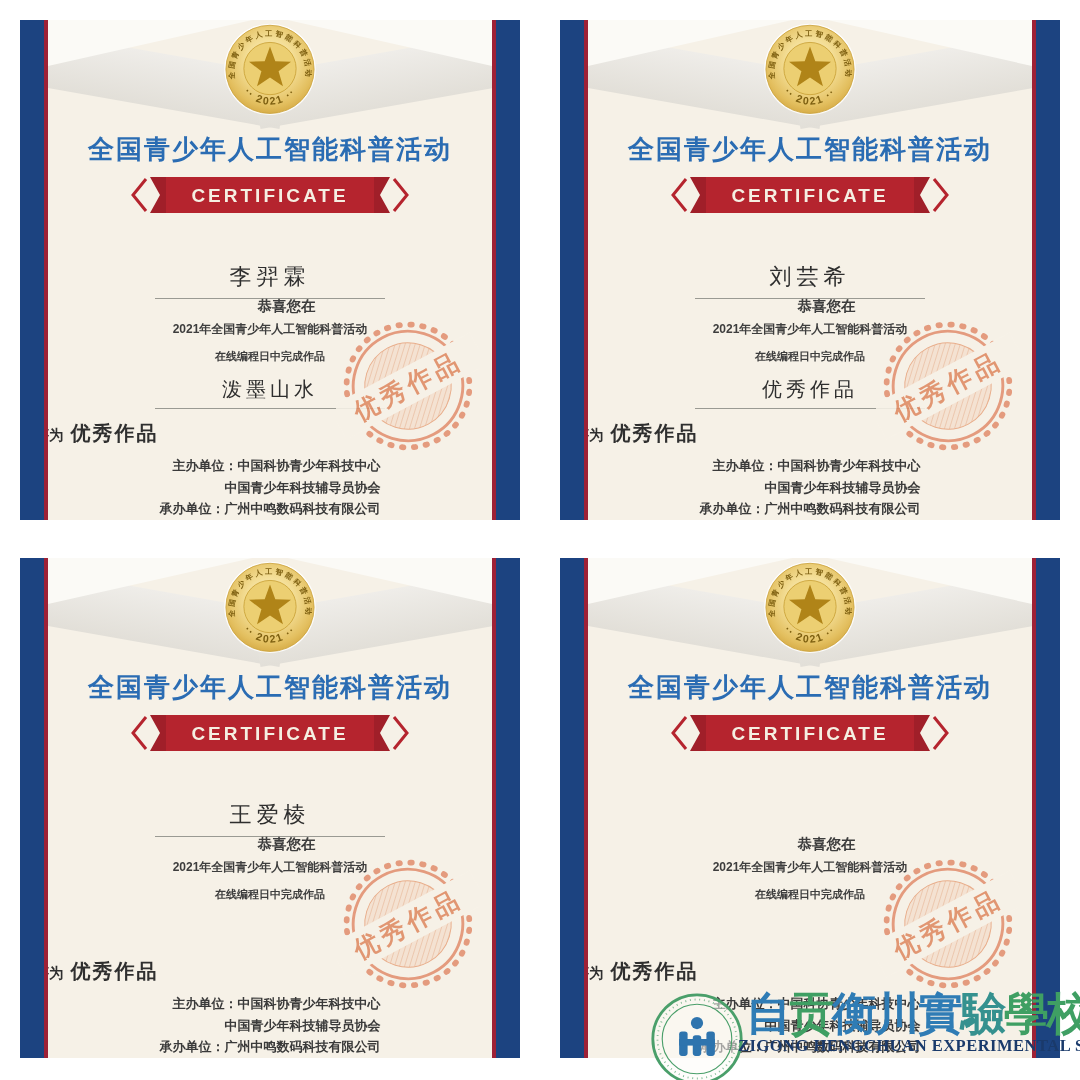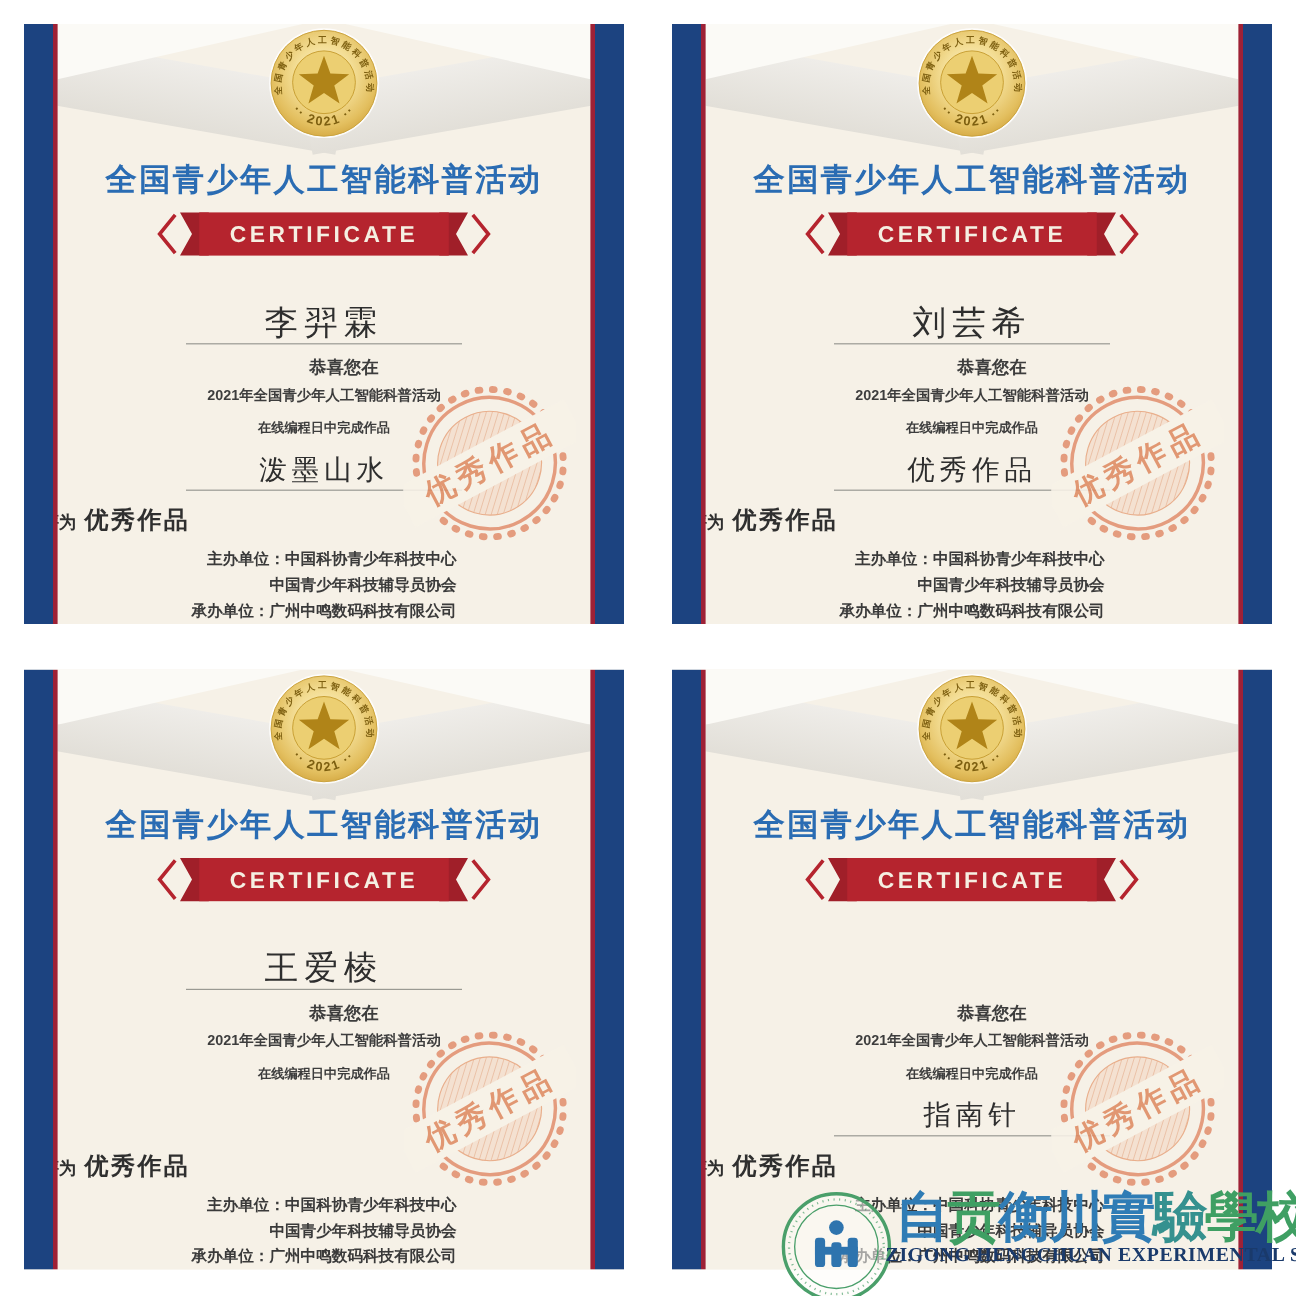--- a/index.html
+++ b/index.html
@@ -26,22 +26,22 @@
   .medal{position:absolute;left:50%;top:2px;transform:translateX(-50%);width:98px;height:98px;z-index:3;}
 
   .title{position:absolute;left:0;right:0;top:112px;margin:0;text-align:center;z-index:2;
          font-size:26px;font-weight:bold;letter-spacing:2px;color:#2a6cb3;}
 
   .ribbon{position:absolute;left:110px;top:152px;width:280px;height:46px;z-index:2;}
   .ribbon text{font-family:"Liberation Sans",sans-serif;}
 
   .field{position:absolute;left:135px;width:230px;text-align:center;z-index:2;
          border-bottom:1px solid #9a9a93;font-family:"DejaVu Serif",serif;color:#2e2e2e;}
-  .name-field{top:230px;height:36px;font-size:28px;letter-spacing:5px;}
-  .work-field{top:356px;height:32px;font-size:23px;letter-spacing:4px;}
+  .name-field{top:242px;height:36px;font-size:22px;letter-spacing:5px;}
+  .work-field{top:356px;height:32px;font-size:20px;letter-spacing:4px;}
 
   .cline{position:absolute;left:0;right:0;margin:0;text-align:center;color:#3d3d3d;font-weight:bold;z-index:2;}
   .congrats{top:277px;font-size:14.5px;margin-left:33px;}
   .event{top:301px;font-size:12px;}
   .task{top:329px;font-size:11px;}
 
   .rated{position:absolute;left:0;right:0;top:400px;margin:0;color:#2f2f2f;z-index:2;}
   .rated-prefix{font-size:14.5px;font-weight:bold;}
   .rated-value{font-size:20px;font-weight:bold;margin-left:7px;letter-spacing:2px;}
 
@@ -366,23 +366,20 @@
     <polygon points="236,5 260,5 250,23 260,41 236,41" fill="#a01f29"></polygon>
     <rect x="36" y="5" width="208" height="36" fill="#b5242e"></rect>
     <text x="140" y="30" text-anchor="middle" font-size="19" font-weight="bold" fill="#f5efe2" letter-spacing="3">CERTIFICATE</text>
   </svg>
 
 
   <p class="cline congrats">恭喜您在</p>
   <p class="cline event">2021年全国青少年人工智能科普活动</p>
   <p class="cline task">在线编程日中完成作品</p>
 
-  <div class="field work-field">
-    <span>指南针</span>
-  </div>
 
   <p class="rated">
     <span class="rated-prefix">被评为</span><span class="rated-value">优秀作品</span>
   </p>
 
   <div class="orgs">
     <div class="orgs-inner">
       <p>
         <span>主办单位：</span><span>中国科协青少年科技中心</span>
       </p>

